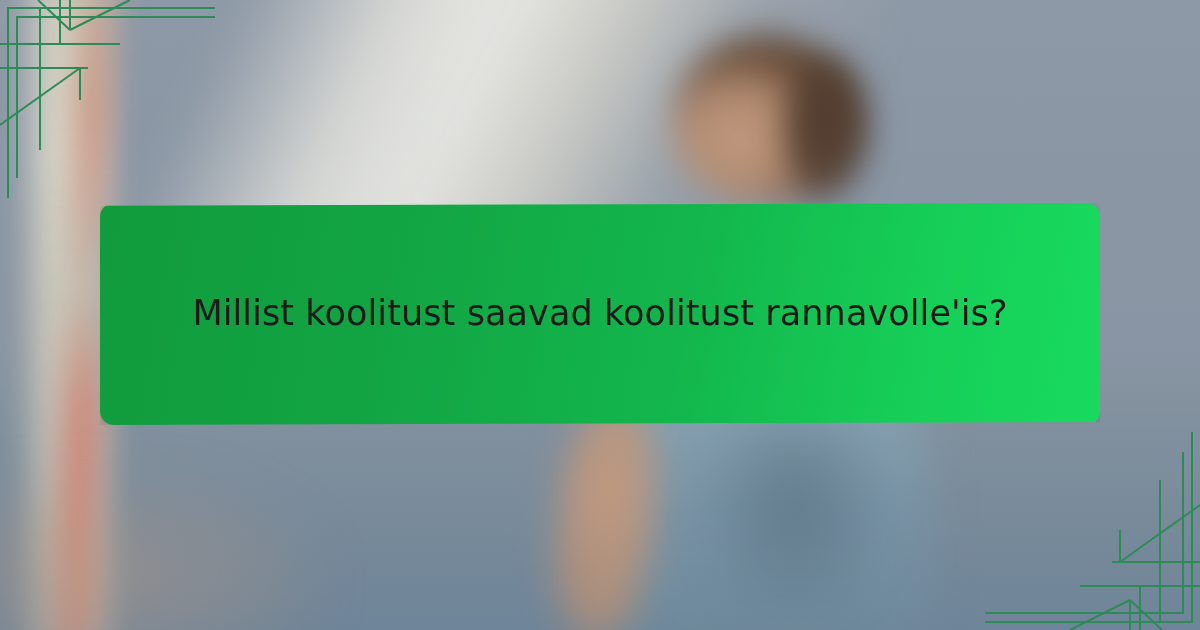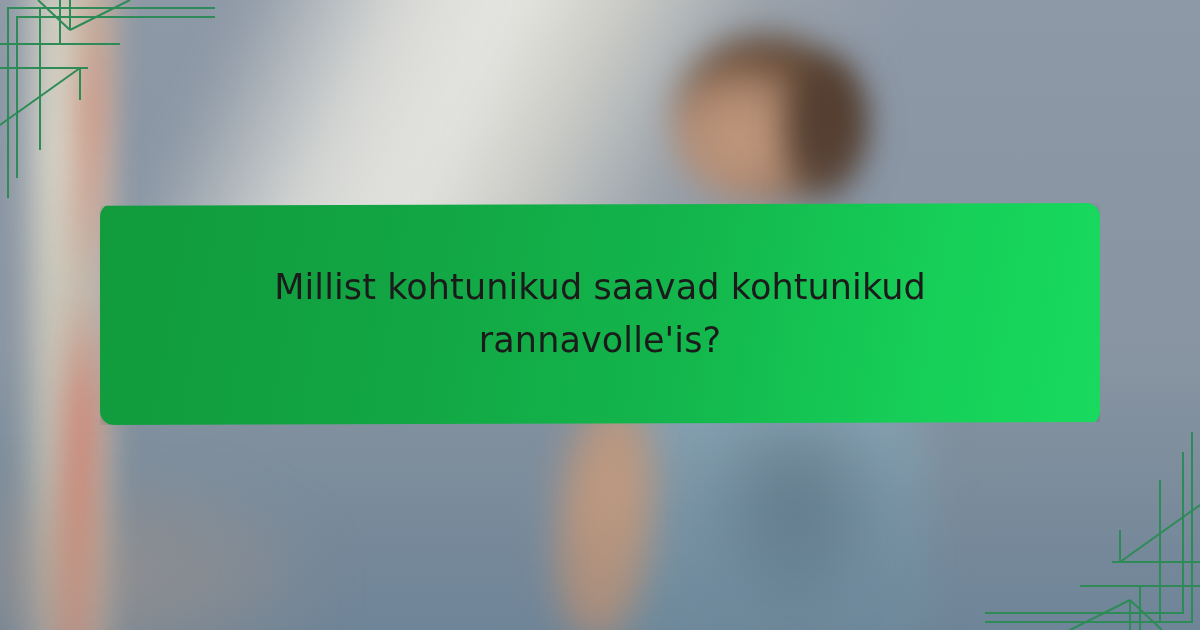--- a/index.html
+++ b/index.html
@@ -215,16 +215,16 @@
       <polyline points="0,44 120,44"></polyline>
       <polyline points="70,0 70,30"></polyline>
       <path d="M0,125 L80,68"></path>
       <path d="M70,30 L130,0"></path>
       <path d="M70,30 L38,0"></path>
       <path d="M80,68 L80,100"></path>
     </g>
   </svg>
 
   <div id="banner">
-    <div id="banner-text">Millist kohtunikud saavad kohtunikud rannavolle'is?</div>
+    <div id="banner-text">Millist koolitust saavad koolitust rannavolle'is?</div>
   </div>
 
 </div>
 
 </body></html>

